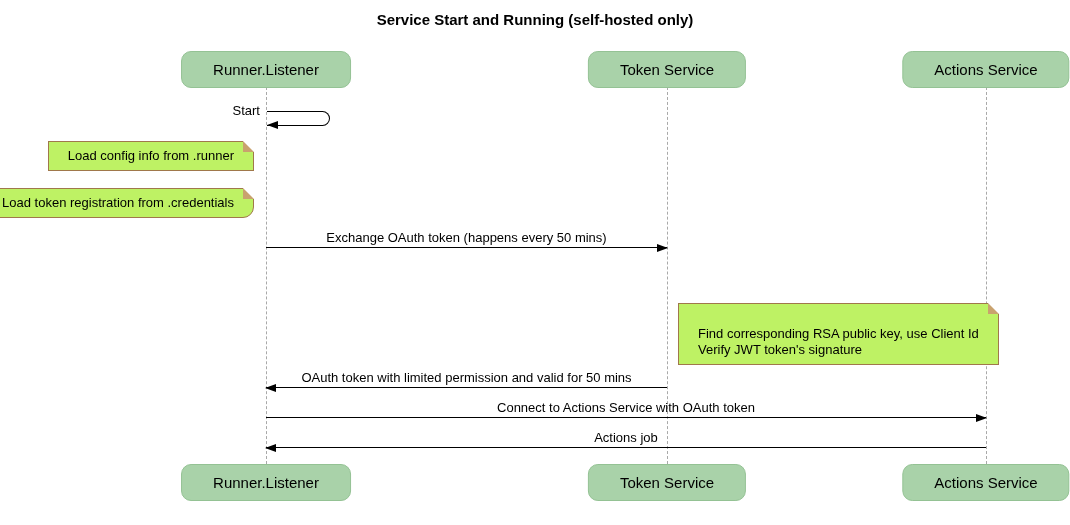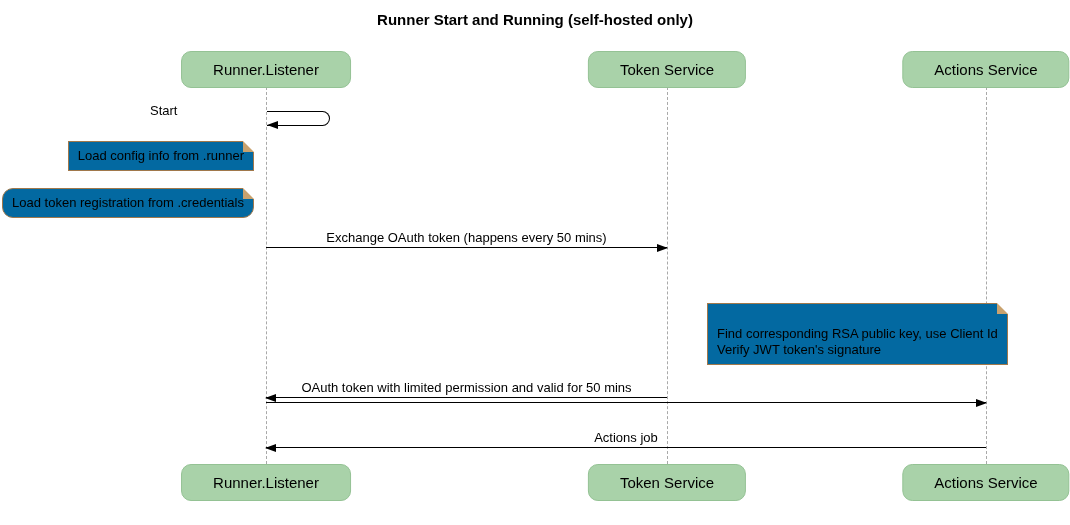--- a/index.html
+++ b/index.html
@@ -50,64 +50,63 @@
   }
   .arrow-left {
     position:absolute; left:-1px; bottom:-5px;
     width:0; height:0;
     border-top:4.5px solid transparent;
     border-bottom:4.5px solid transparent;
     border-right:11px solid #000;
   }
   .self-label {
     position:absolute; left:150px; top:103px; width:110px;
-    text-align:left; font-size:13px;
+    text-align:right; font-size:13px;
   }
   .self-loop {
     position:absolute; left:267px; top:111px;
     width:62px; height:13px;
     border:1.5px solid #000;
     border-left:none;
     border-top-right-radius:8px;
     border-bottom-right-radius:8px;
   }
   .self-arrow {
     position:absolute; left:267px; top:121px;
     width:0; height:0;
     border-top:4.5px solid transparent;
     border-bottom:4.5px solid transparent;
     border-right:11px solid #000;
   }
   .note {
     position:absolute;
-    background:#0369a1;
+    background:#bef264;
     border:1px solid #a0784b;
-    padding:6px 9px;
+    padding:6px 19px;
     font-size:13px;
     line-height:16px;
     white-space:pre-line;
-    margin-left:29px;
   }
   .note::before {
     content:"";
     position:absolute;
     top:-1px; right:-1px;
     width:0; height:0;
     border-style:solid;
     border-width:0 11px 11px 0;
     border-color:#ffffff #ffffff #c9a26e #c9a26e;
   }
   .nowrap { white-space:nowrap; }
 </style>
 </head>
 <body>
 
 <div class="canvas">
 
-  <div class="title">Runner Start and Running (self-hosted only)</div>
+  <div class="title">Service Start and Running (self-hosted only)</div>
 
   <div class="lifeline" style="left:266px;"></div>
   <div class="lifeline" style="left:667px;"></div>
   <div class="lifeline" style="left:986px;"></div>
 
   <div class="participant top" style="left:266px;">Runner.Listener</div>
   <div class="participant top" style="left:667px;">Token Service</div>
   <div class="participant top" style="left:986px;">Actions Service</div>
 
   <div class="self-label">Start</div>
@@ -126,26 +125,27 @@
     <span class="msg-label">Exchange OAuth token (happens every 50 mins)</span>
     <div class="arrow-right"></div>
   </div>
 
 
   <div class="note" style="left:678px; top:303px;">
     <span>Find corresponding RSA public key, use Client Id
 Verify JWT token's signature</span>
   </div>
 
-  <div class="message" style="left:266px; top:380px; width:401px;">
+  <div class="message" style="left:266px; top:370px; width:401px;">
     <span class="msg-label">OAuth token with limited permission and valid for 50 mins</span>
     <div class="arrow-left"></div>
   </div>
 
   <div class="message" style="left:266px; top:400px; width:720px;">
+    <span class="msg-label">Connect to Actions Service with OAuth token</span>
     <div class="arrow-right"></div>
   </div>
 
   <div class="message" style="left:266px; top:430px; width:720px;">
     <span class="msg-label">Actions job</span>
     <div class="arrow-left"></div>
   </div>
 
   <div class="participant bottom" style="left:266px;">Runner.Listener</div>
   <div class="participant bottom" style="left:667px;">Token Service</div>

